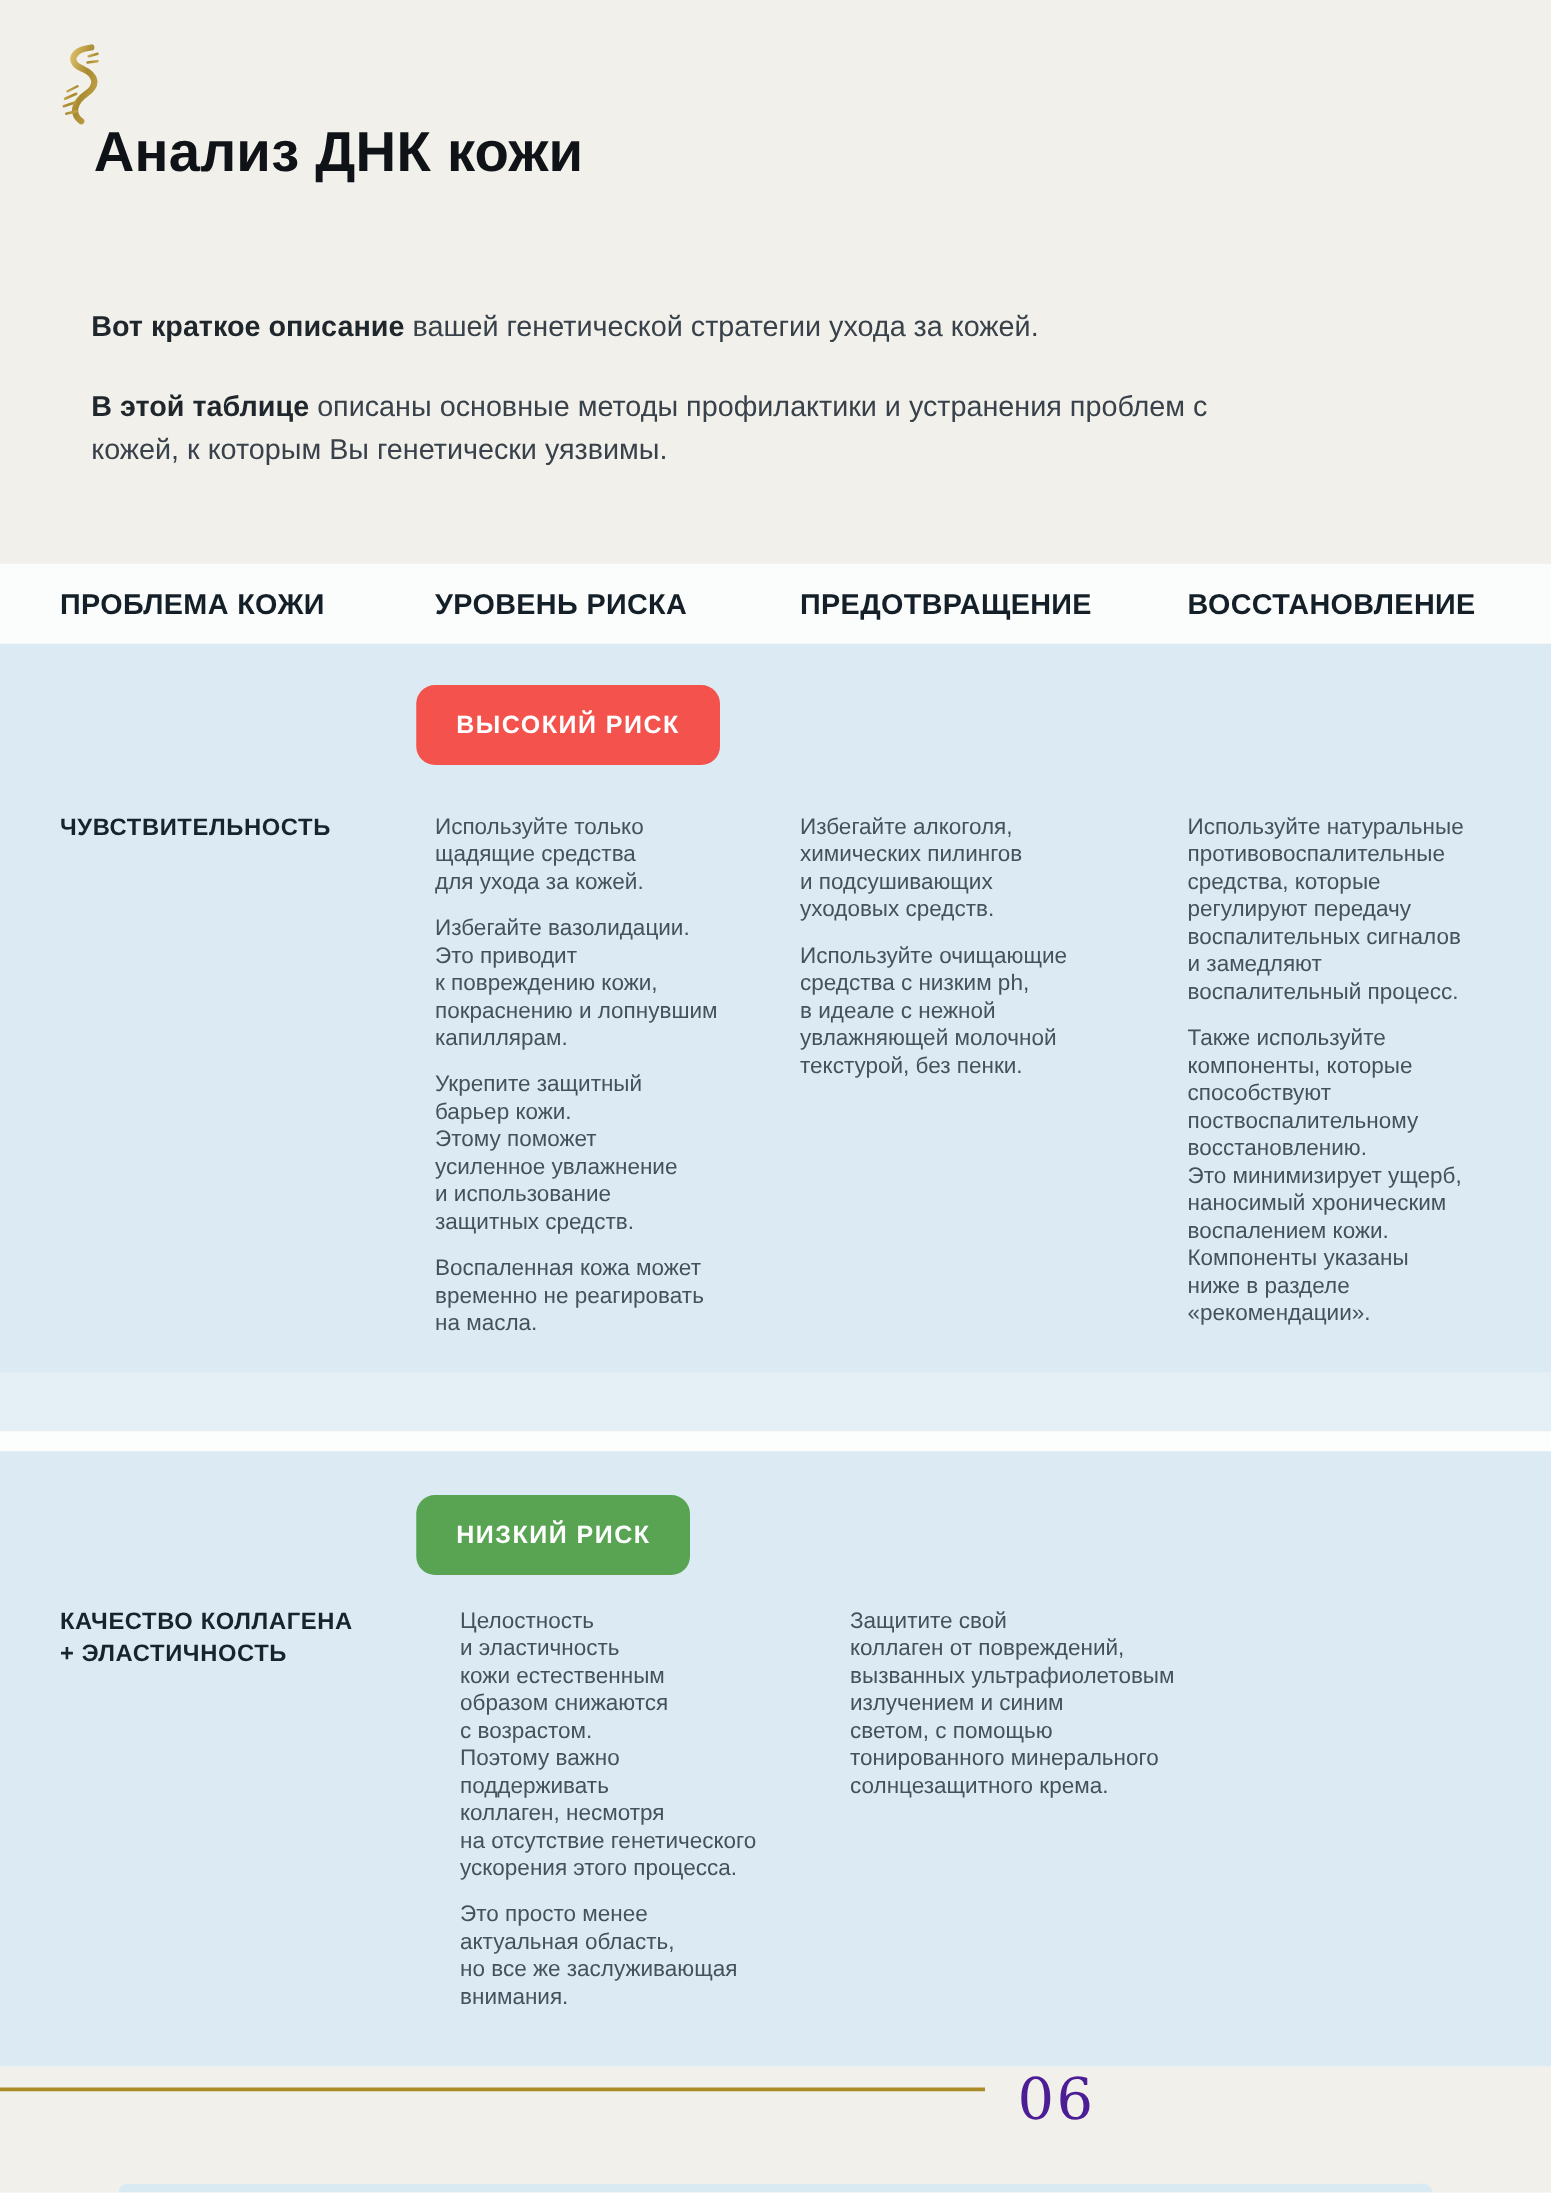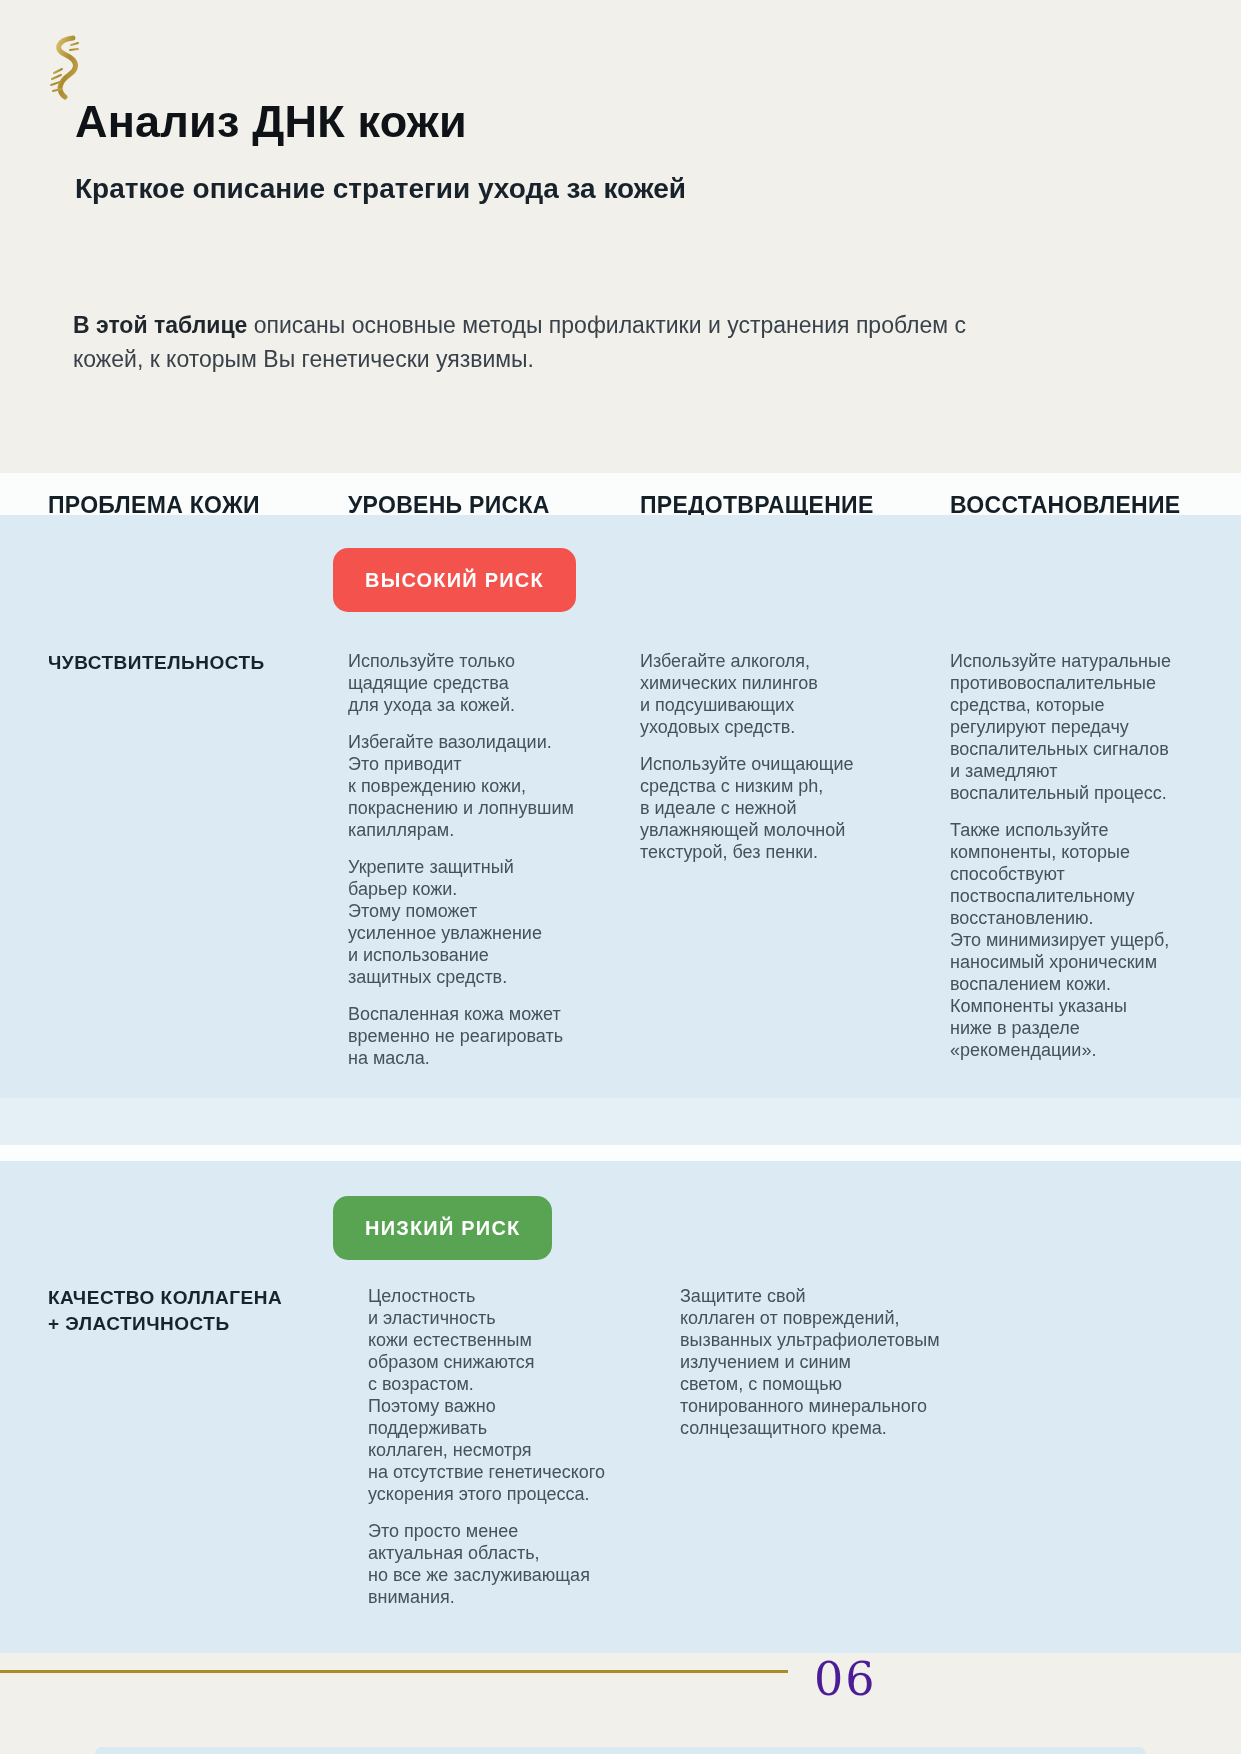--- a/index.html
+++ b/index.html
@@ -27,21 +27,21 @@
   }
   .intro-p {
     position: absolute; left: 73px; margin: 0;
     font-size: 23px; line-height: 34px; color: #39424b;
   }
   .intro-p strong { color: #1f262c; }
   .intro-1 { top: 244px; width: 1100px; }
   .intro-2 { top: 308px; width: 900px; }
   
   .thead {
-    position: absolute; left: 0; top: 473px; width: 1241px; height: 64px;
+    position: absolute; left: 0; top: 451px; width: 1241px; height: 64px;
     background: #fbfdfd;
     display: grid; grid-template-columns: 300px 292px 310px 260px;
     padding-left: 48px; box-sizing: border-box;
     align-items: center;
   }
   .th {
     font-size: 23px; font-weight: bold; color: #141f27; letter-spacing: 0.3px;
   }
   
   .panel { position: absolute; left: 0; width: 1241px; background: #dcebf3; }
@@ -115,22 +115,22 @@
           <stop offset="1" stop-color="#c9a94f"></stop>
         </linearGradient>
       </defs>
       <path d="M27 4 C11 6 8 16 20 21 C31 26 33 34 23 41 C13 48 11 57 19 63" stroke="url(#gold)" stroke-width="5" fill="none" stroke-linecap="round"></path>
       <path d="M25 11 L32 9 M24 16 L32 15" stroke="url(#gold)" stroke-width="2" stroke-linecap="round"></path>
       <path d="M8 39 L16 35 M6 45 L15 41 M5 51 L14 48 M7 57 L15 55" stroke="url(#gold)" stroke-width="2" stroke-linecap="round"></path>
     </svg>
   </div>
 
   <h1 class="title">Анализ ДНК кожи</h1>
-  <h2 class="subtitle">Краткое описание стратегии ухода за кожей</h2>
-
+
+  <p class="intro-p intro-1"><strong>Вот краткое описание</strong><span> вашей генетической стратегии ухода за кожей.</span></p>
 
   <p class="intro-p intro-2"><strong>В этой таблице</strong><span> описаны основные методы профилактики и устранения проблем с кожей, к которым Вы генетически уязвимы.</span></p>
 
   <div class="thead">
     <div class="th">ПРОБЛЕМА КОЖИ</div>
     <div class="th">УРОВЕНЬ РИСКА</div>
     <div class="th">ПРЕДОТВРАЩЕНИЕ</div>
     <div class="th">ВОССТАНОВЛЕНИЕ</div>
   </div>
 

